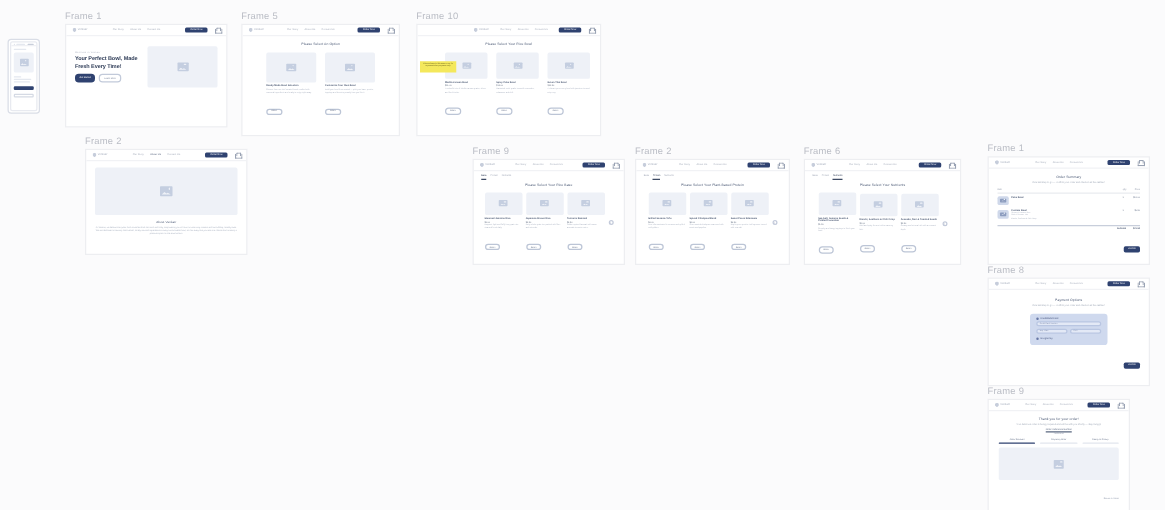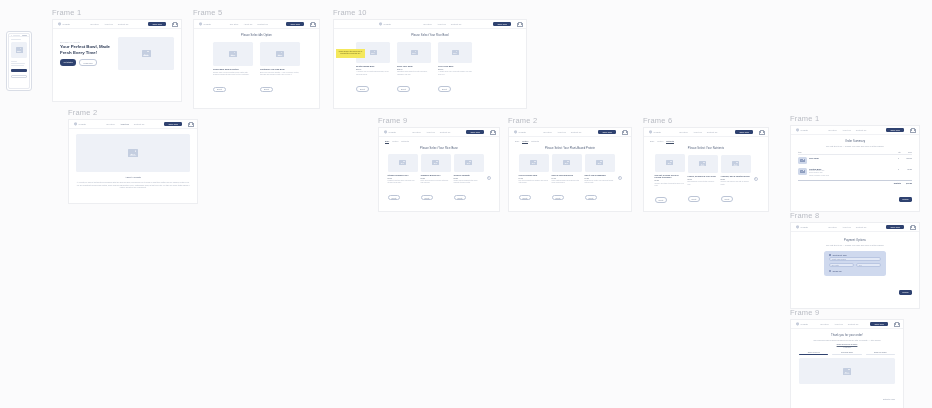--- a/index.html
+++ b/index.html
@@ -340,21 +340,21 @@
             <div class="ph" style="width:7.5px;height:5.8px"></div>
           </div>
           <div class="card-title">Customize Your Own Bowl</div>
           <div class="card-desc">Build your bowl from scratch — pick your base, protein, toppings and dressing exactly how you like it.</div>
           <span class="pill">Select</span>
         </div>
       </div>
     </div>
   </div>
 
-  <div class="frame" style="left:333px;top:8px;width:194px;height:90px">
+  <div class="frame" style="left:333px;top:8px;width:148px;height:90px">
     <div class="frame-title">Frame 10</div>
     <div class="page">
       <div class="nav" style="padding-left:45px">
         <div class="brand">
           <div class="brand-mark"></div>
           <span class="brand-txt">Venkatr</span>
         </div>
         <div class="nav-links">
           <span class="nav-link">Our Story</span>
           <span class="nav-link">About Us</span>

